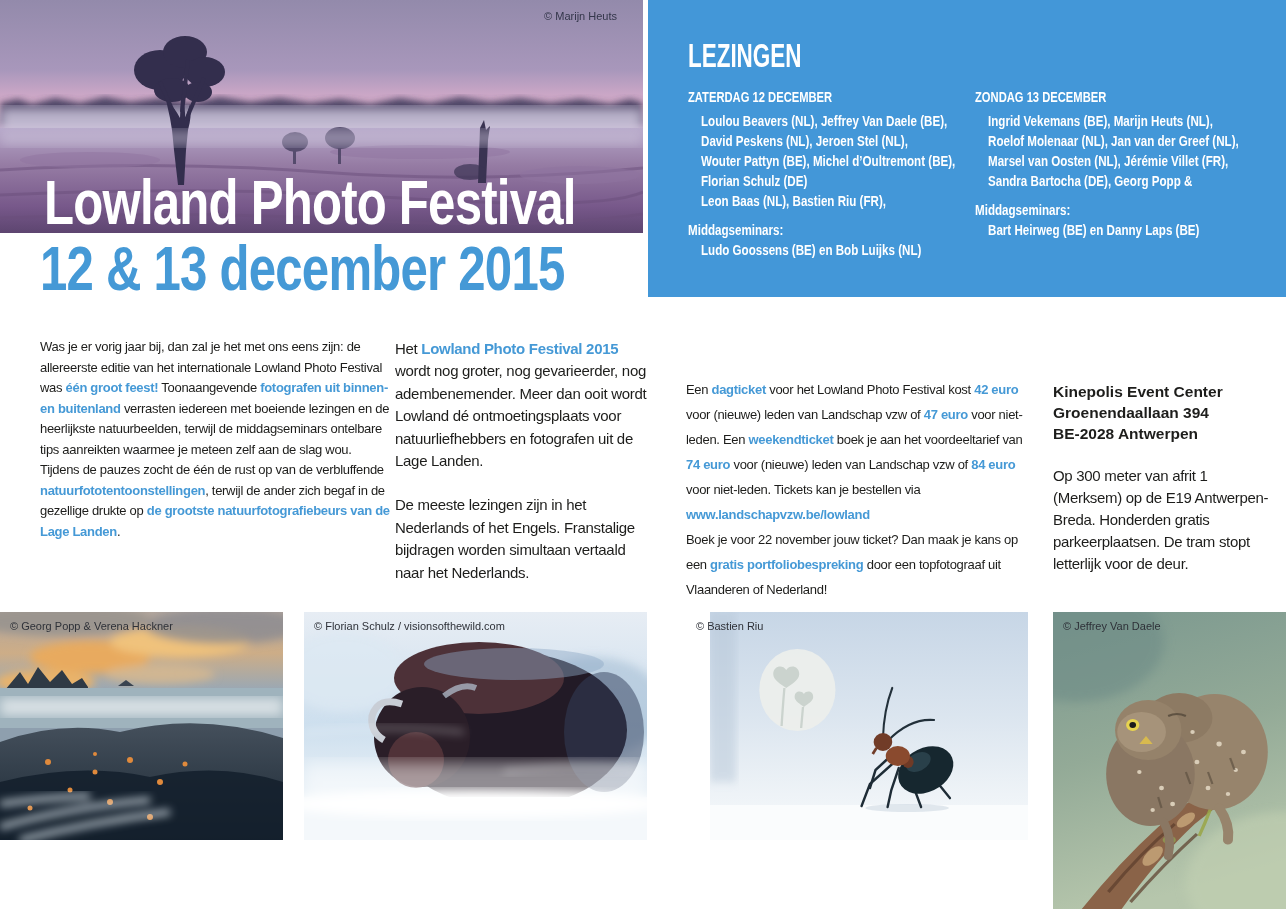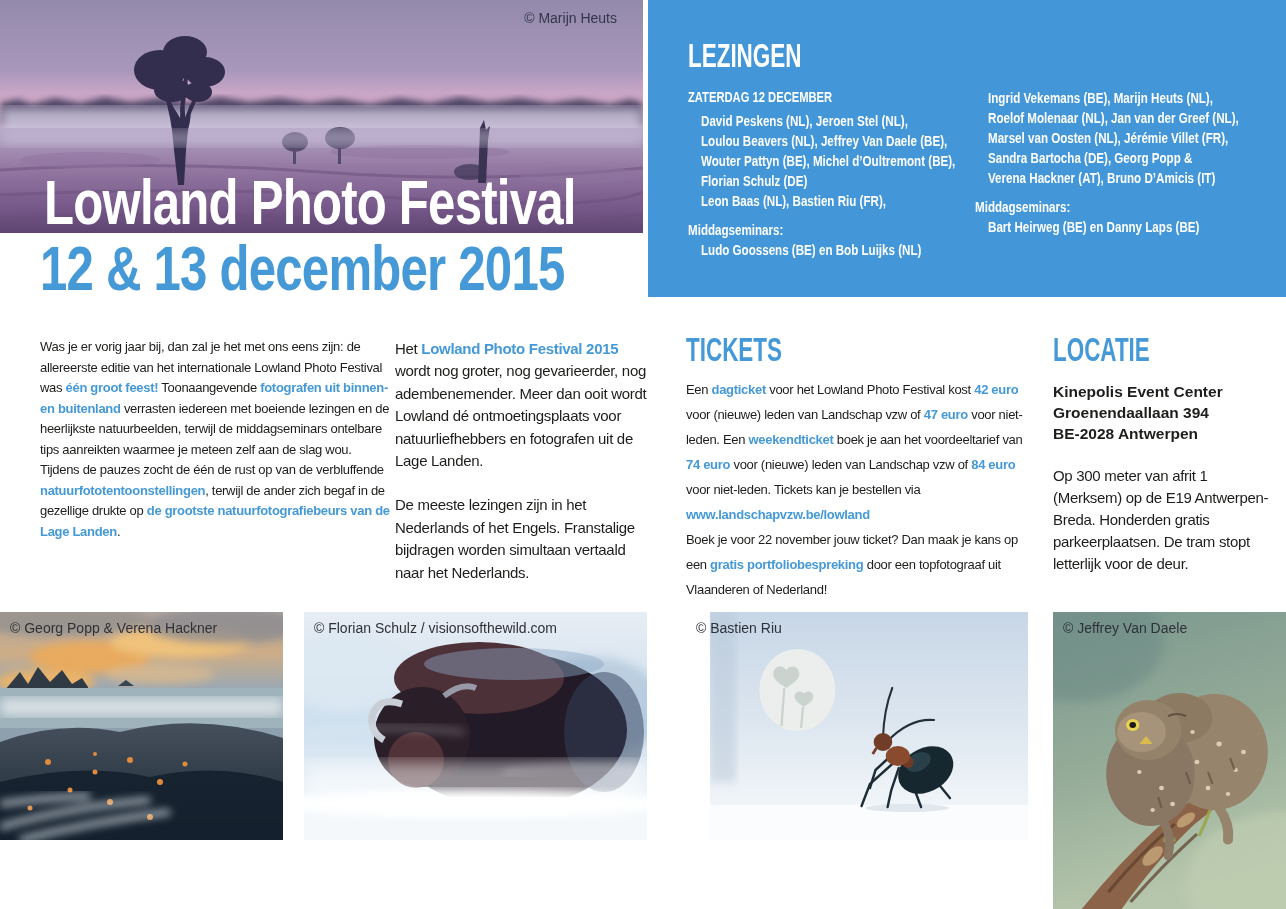--- a/index.html
+++ b/index.html
@@ -8,21 +8,21 @@
     --ink:#1d1d1b;
   }
   *{margin:0;padding:0;box-sizing:border-box;}
   html,body{background:#ffffff;}
   body{font-family:"Liberation Sans","DejaVu Sans",sans-serif;color:var(--ink);}
   .page{position:relative;width:1286px;height:909px;background:#fff;overflow:hidden;}
 
   
   .hero{position:absolute;left:0;top:0;width:643px;height:233px;overflow:hidden;}
   .hero svg{display:block;width:100%;height:100%;}
-  .credit{position:absolute;font-size:14px;color:#33364a;letter-spacing:0;}
+  .credit{position:absolute;font-size:11px;color:#33364a;letter-spacing:0;}
   .hero-credit{top:10px;right:26px;}
 
   .cond{display:inline-block;transform-origin:0 50%;white-space:nowrap;}
   .title1{position:absolute;left:44px;top:172px;font-weight:bold;font-size:63px;line-height:61px;color:#ffffff;}
   .title1 .cond{transform:scaleX(0.78);letter-spacing:-1px;}
   .title2{position:absolute;left:40px;top:238px;font-weight:bold;font-size:63px;line-height:61px;color:var(--accent);}
   .title2 .cond{transform:scaleX(0.78);letter-spacing:-1px;}
 
   
   .panel{position:absolute;left:648px;top:0;width:638px;height:297px;background:var(--panel);color:#fff;}
@@ -137,61 +137,59 @@
     <div class="title1"><span class="cond">Lowland Photo Festival</span></div>
   </div>
   <div class="title2"><span class="cond">12 &amp; 13 december 2015</span></div>
 
   <div class="panel">
     <div class="panel-heading"><span class="cond">LEZINGEN</span></div>
 
     <div class="day-col col-a">
       <div class="day-label"><span class="cl">ZATERDAG 12 DECEMBER</span></div>
       <div class="names">
+        <div class="nline"><span class="cl">Loulou Beavers (NL), Jeffrey Van Daele (BE),</span></div>
         <div class="nline"><span class="cl">David Peskens (NL), Jeroen Stel (NL),</span></div>
-        <div class="nline"><span class="cl">Loulou Beavers (NL), Jeffrey Van Daele (BE),</span></div>
         <div class="nline"><span class="cl">Wouter Pattyn (BE), Michel d’Oultremont (BE),</span></div>
         <div class="nline"><span class="cl">Florian Schulz (DE)</span></div>
         <div class="nline"><span class="cl">Leon Baas (NL), Bastien Riu (FR),</span></div>
       </div>
       <div class="sem-label"><span class="cl">Middagseminars:</span></div>
       <div class="names">
           <div class="nline"><span class="cl">Ludo Goossens (BE) en Bob Luijks (NL)</span></div>
         </div>
     </div>
 
     <div class="day-col col-b">
+      <div class="day-label"><span class="cl">ZONDAG 13 DECEMBER</span></div>
       <div class="names">
         <div class="nline"><span class="cl">Ingrid Vekemans (BE), Marijn Heuts (NL),</span></div>
         <div class="nline"><span class="cl">Roelof Molenaar (NL), Jan van der Greef (NL),</span></div>
         <div class="nline"><span class="cl">Marsel van Oosten (NL), Jérémie Villet (FR),</span></div>
         <div class="nline"><span class="cl">Sandra Bartocha (DE), Georg Popp &amp;</span></div>
-        <div class="nline"><span class="cl">Verena Hackner (AT), Bruno D’Amicis (IT)</span></div>
       </div>
       <div class="sem-label"><span class="cl">Middagseminars:</span></div>
       <div class="names">
           <div class="nline"><span class="cl">Bart Heirweg (BE) en Danny Laps (BE)</span></div>
         </div>
     </div>
   </div>
 
   <div class="intro-col1 bodytext"><span>Was je er vorig jaar bij, dan zal je het met ons eens zijn: de allereerste editie van het internationale Lowland Photo Festival was </span><span class="seg-accent">één groot feest!</span><span> Toonaangevende </span><span class="seg-accent">fotografen uit binnen- en buitenland</span><span> verrasten iedereen met boeiende lezingen en de heerlijkste natuurbeelden, terwijl de middagseminars ontelbare tips aanreikten waarmee je meteen zelf aan de slag wou. Tijdens de pauzes zocht de één de rust op van de verbluffende </span><span class="seg-accent">natuurfototentoonstellingen</span><span>, terwijl de ander zich begaf in de gezellige drukte op </span><span class="seg-accent">de grootste natuurfotografiebeurs van de Lage Landen</span><span>.</span></div>
   <div class="intro-col2">
     <p><span>Het </span><span class="seg-accent">Lowland Photo Festival 2015</span><span> wordt nog groter, nog gevarieerder, nog adembenemender. Meer dan ooit wordt Lowland dé ontmoetingsplaats voor natuurliefhebbers en fotografen uit de Lage Landen.</span></p>
     <p>De meeste lezingen zijn in het Nederlands of het Engels. Franstalige bijdragen worden simultaan vertaald naar het Nederlands.</p>
   </div>
 
-  <div class="blue-heading" id="tickets-heading"><span class="cond">TICKETS</span></div>
   <div class="tickets-body bodytext">
     <span><span>Een </span><span class="seg-accent">dagticket</span><span> voor het Lowland Photo Festival kost </span><span class="seg-accent">42 euro</span><span> voor (nieuwe) leden van Landschap vzw of </span><span class="seg-accent">47 euro</span><span> voor niet-leden. Een </span><span class="seg-accent">weekendticket</span><span> boek je aan het voordeeltarief van </span><span class="seg-accent">74 euro</span><span> voor (nieuwe) leden van Landschap vzw of </span><span class="seg-accent">84 euro</span><span> voor niet-leden. Tickets kan je bestellen via</span></span>
     <a class="url" href="#">www.landschapvzw.be/lowland</a>
     <span><span>Boek je voor 22 november jouw ticket? Dan maak je kans op een </span><span class="seg-accent">gratis portfoliobespreking</span><span> door een topfotograaf uit Vlaanderen of Nederland!</span></span>
   </div>
 
-  <div class="blue-heading" id="locatie-heading"><span class="cond">LOCATIE</span></div>
   <div class="address">
     <div>Kinepolis Event Center</div>
     <div>Groenendaallaan 394</div>
     <div>BE-2028 Antwerpen</div>
   </div>
   <p class="loc-par">Op 300 meter van afrit 1 (Merksem) op de E19 Antwerpen-Breda. Honderden gratis parkeerplaatsen. De tram stopt letterlijk voor de deur.</p>
 
   <div class="photo" id="photo-muskox">
     <svg viewBox="0 0 343 228" preserveAspectRatio="none">
       <defs>

